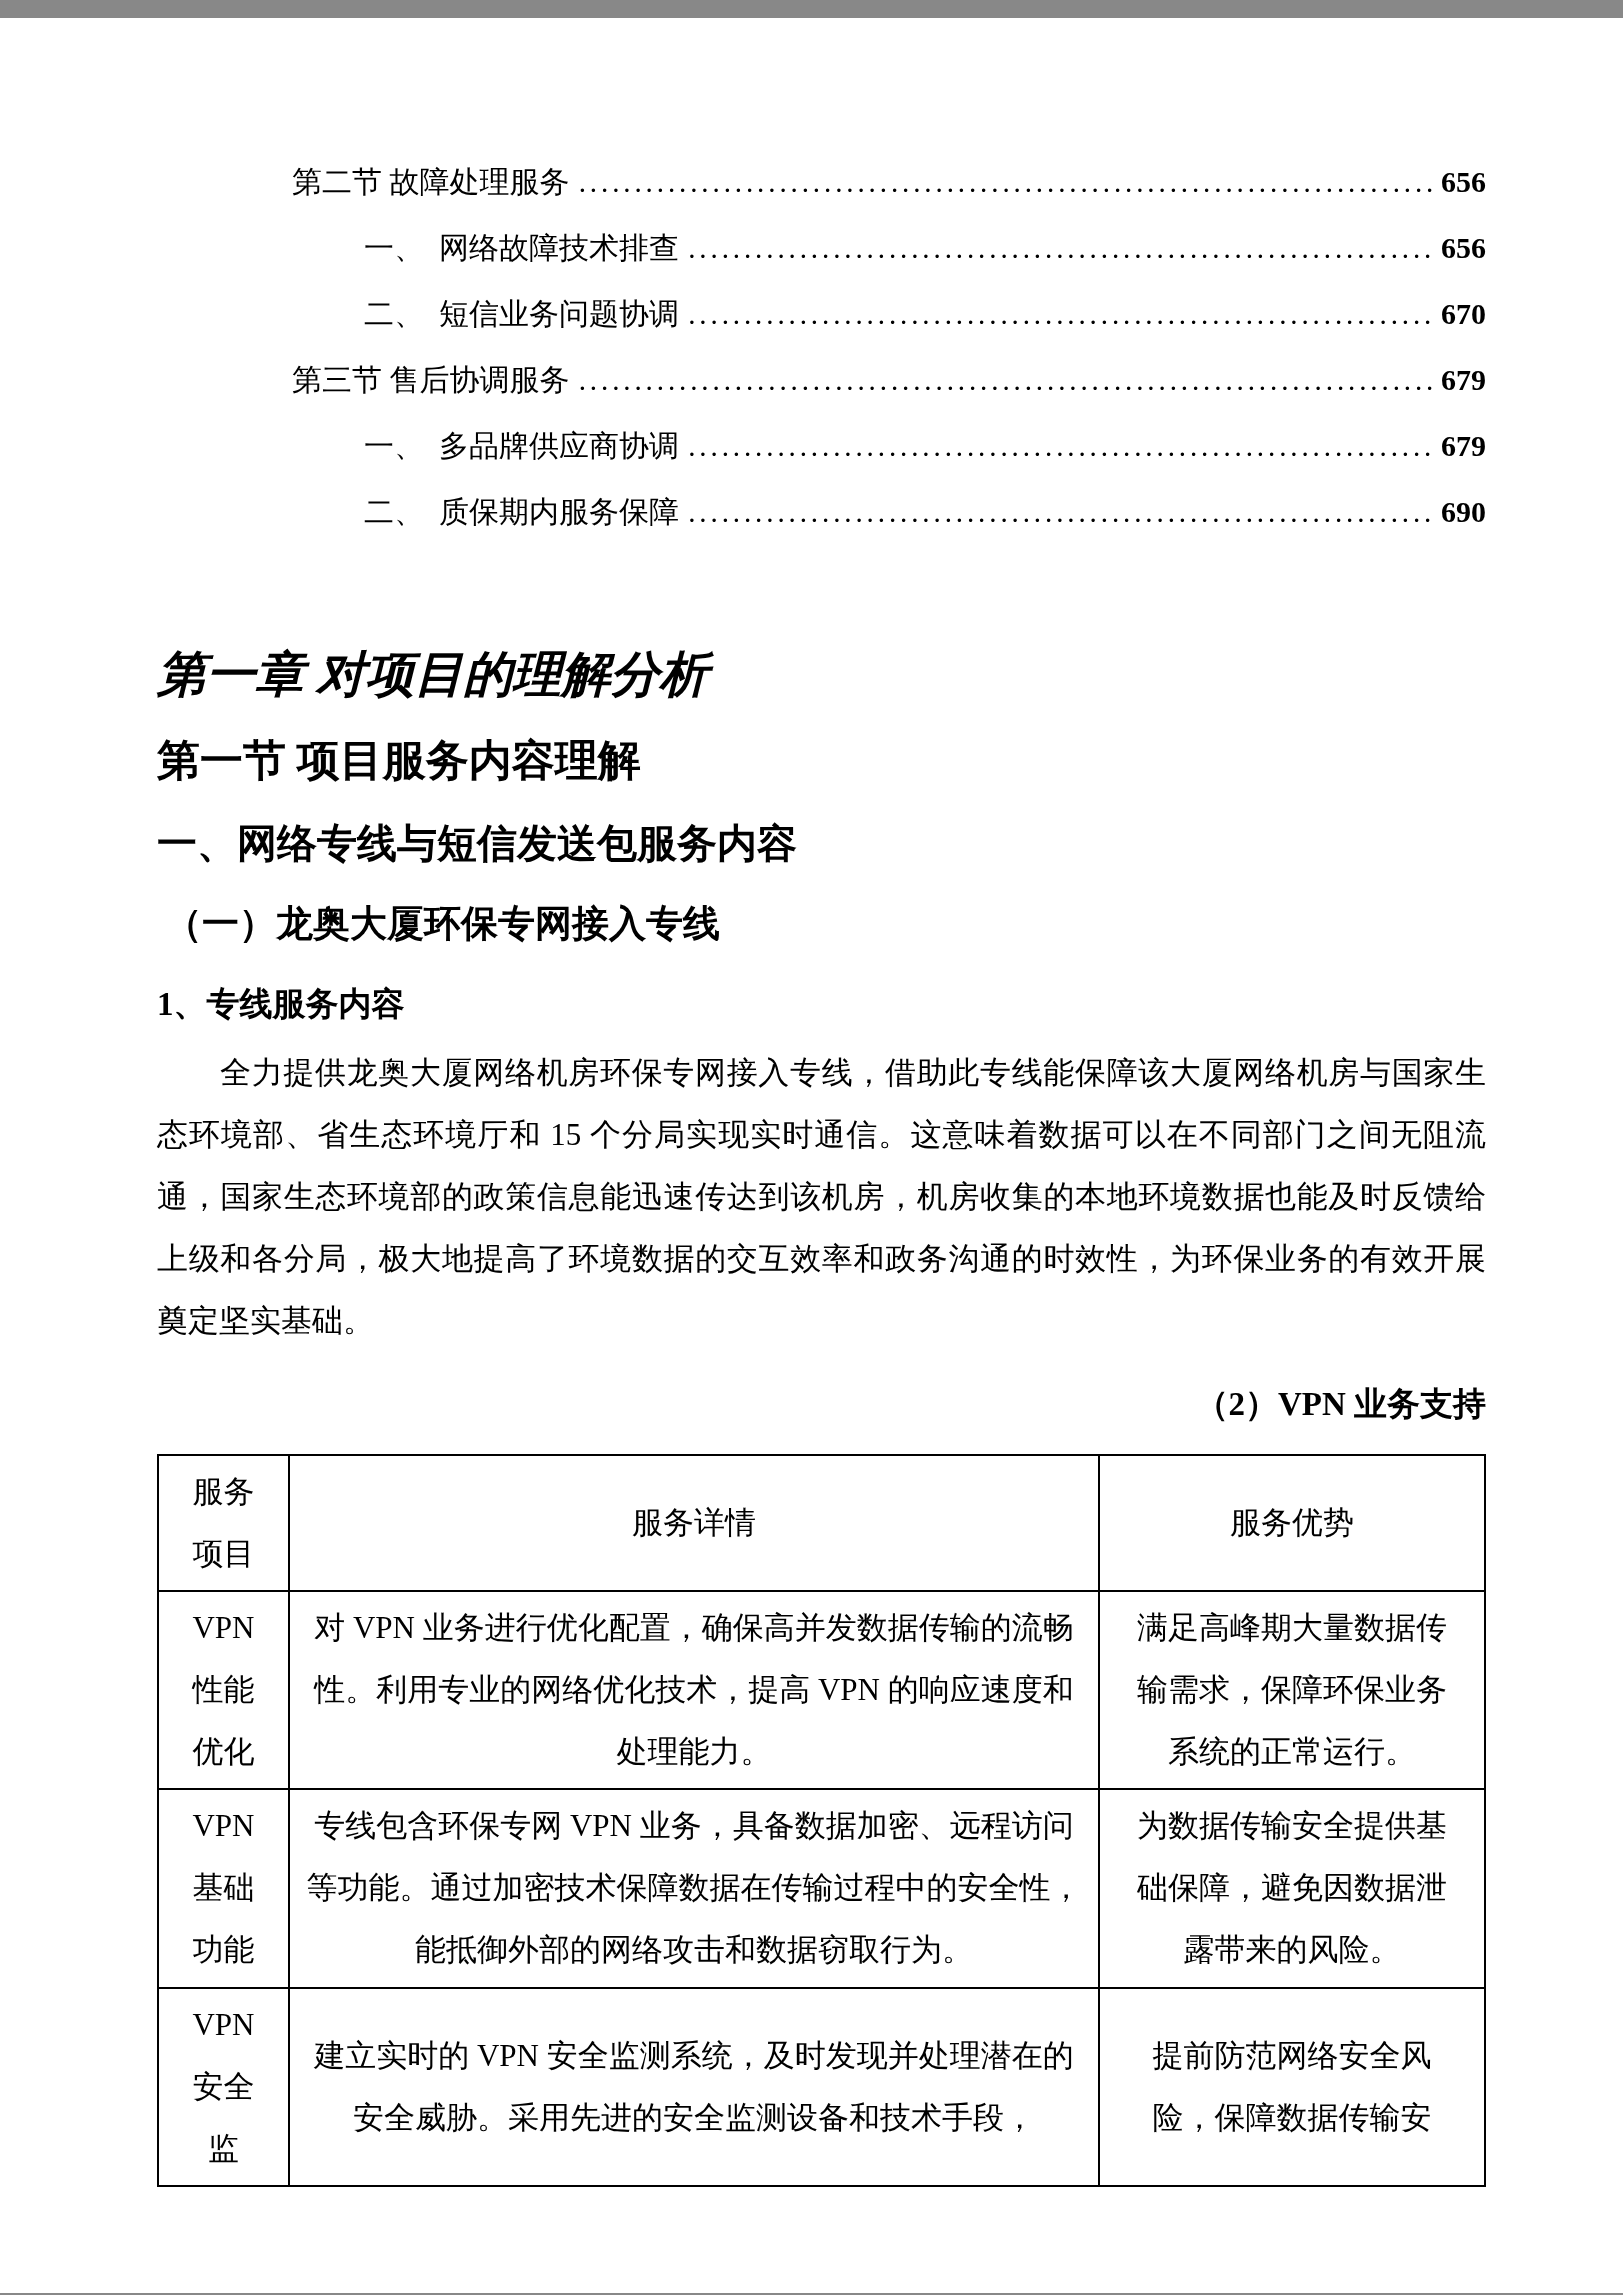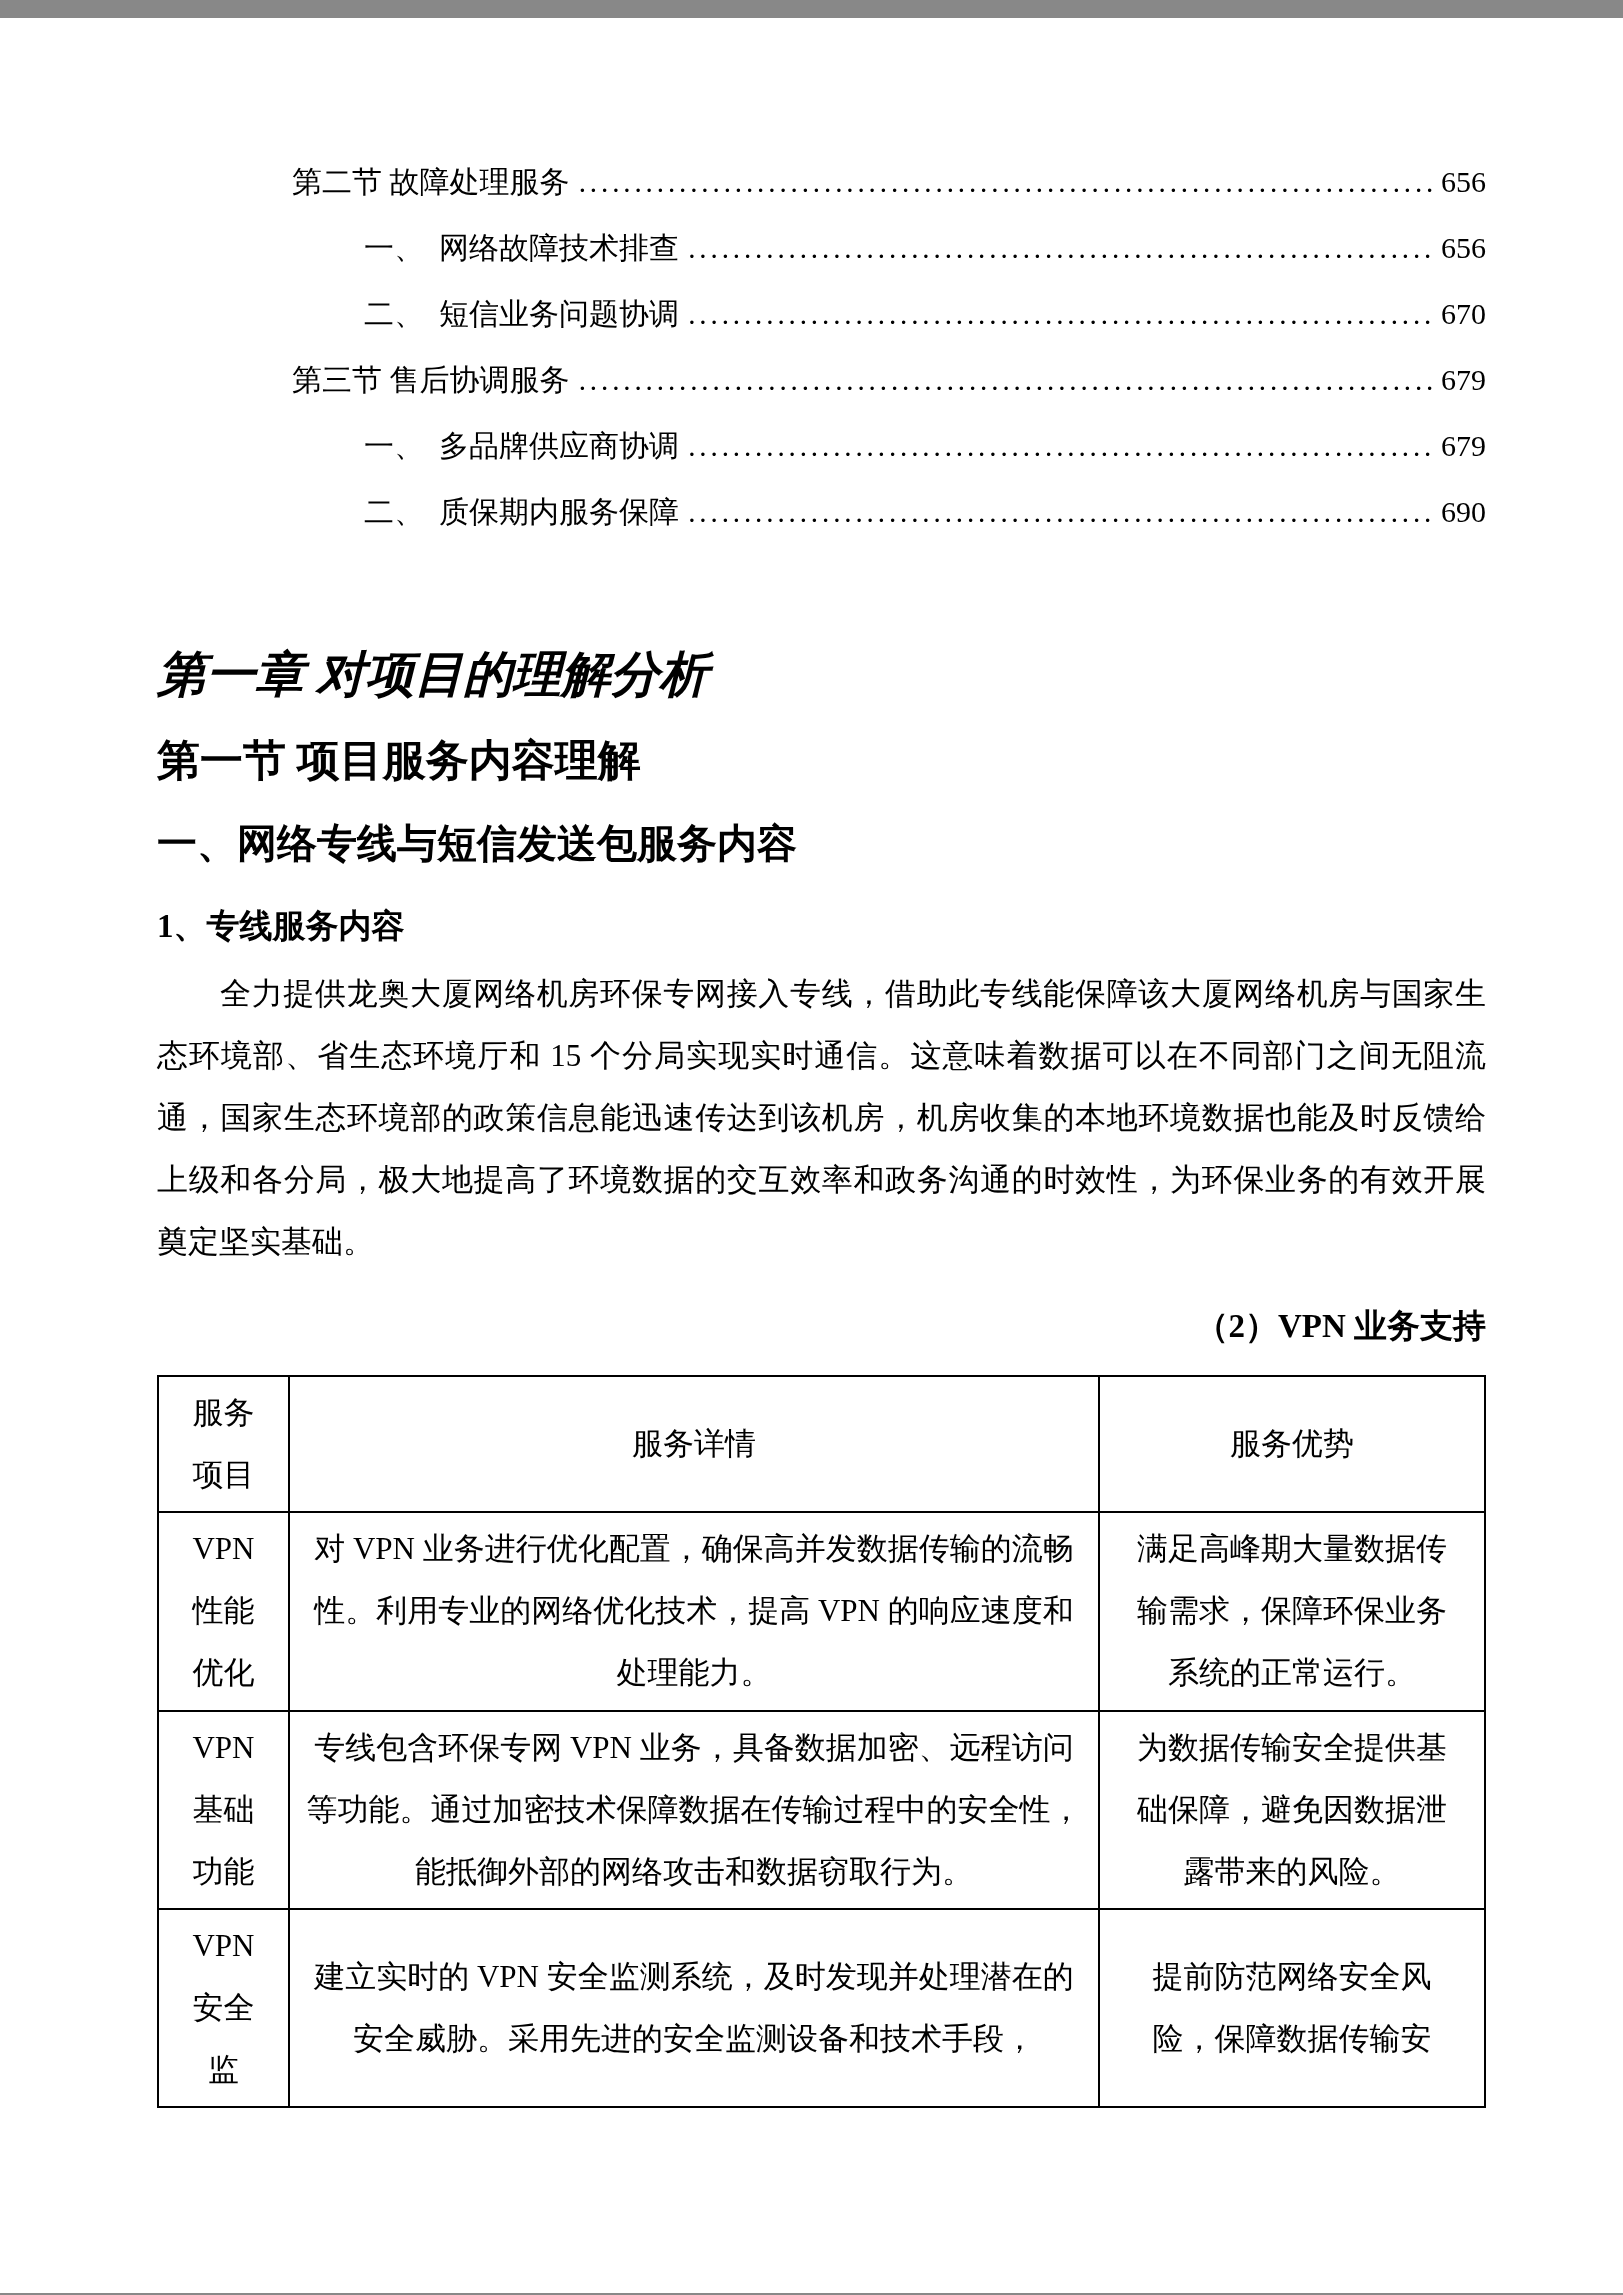--- a/index.html
+++ b/index.html
@@ -28,21 +28,21 @@
   .toc-row.lvl2 { padding-left: 207px; }
   .toc-label { white-space: pre; }
   .toc-dots {
     flex: 1;
     overflow: hidden;
     white-space: nowrap;
     letter-spacing: 3.9px;
     margin: 0 5.2px 0 9.2px;
     font-size: 29px;
   }
-  .toc-page { text-align: right; }
+  .toc-page { text-align: right; font-weight: bold; }
 
   
   .h-chapter {
     font-size: 49px; font-weight: bold; line-height: 1.3;
     margin-top: 98px;
     font-style: italic;
   }
   .h-section {
     font-size: 43px; font-weight: bold; line-height: 1.35;
     margin-top: 25px;
@@ -141,20 +141,21 @@
       <span class="toc-label">二、  质保期内服务保障</span>
       <span class="toc-dots">..............................................................................................................................</span>
       <span class="toc-page">690</span>
     </div>
 
   </div>
 
   <div class="h-chapter">第一章 对项目的理解分析</div>
   <div class="h-section">第一节 项目服务内容理解</div>
   <div class="h-sub1">一、网络专线与短信发送包服务内容</div>
+  <div class="h-sub2">（一）龙奥大厦环保专网接入专线</div>
   <div class="h-sub3">1、专线服务内容</div>
 
   <p class="body-para">全力提供龙奥大厦网络机房环保专网接入专线，借助此专线能保障该大厦网络机房与国家生态环境部、省生态环境厅和 15 个分局实现实时通信。这意味着数据可以在不同部门之间无阻流通，国家生态环境部的政策信息能迅速传达到该机房，机房收集的本地环境数据也能及时反馈给上级和各分局，极大地提高了环境数据的交互效率和政务沟通的时效性，为环保业务的有效开展奠定坚实基础。</p>
 
   <div class="h-sub5">（2）VPN 业务支持</div>
 
   <table class="svc">
     <colgroup>
       <col class="c1">
         <col class="c2">

